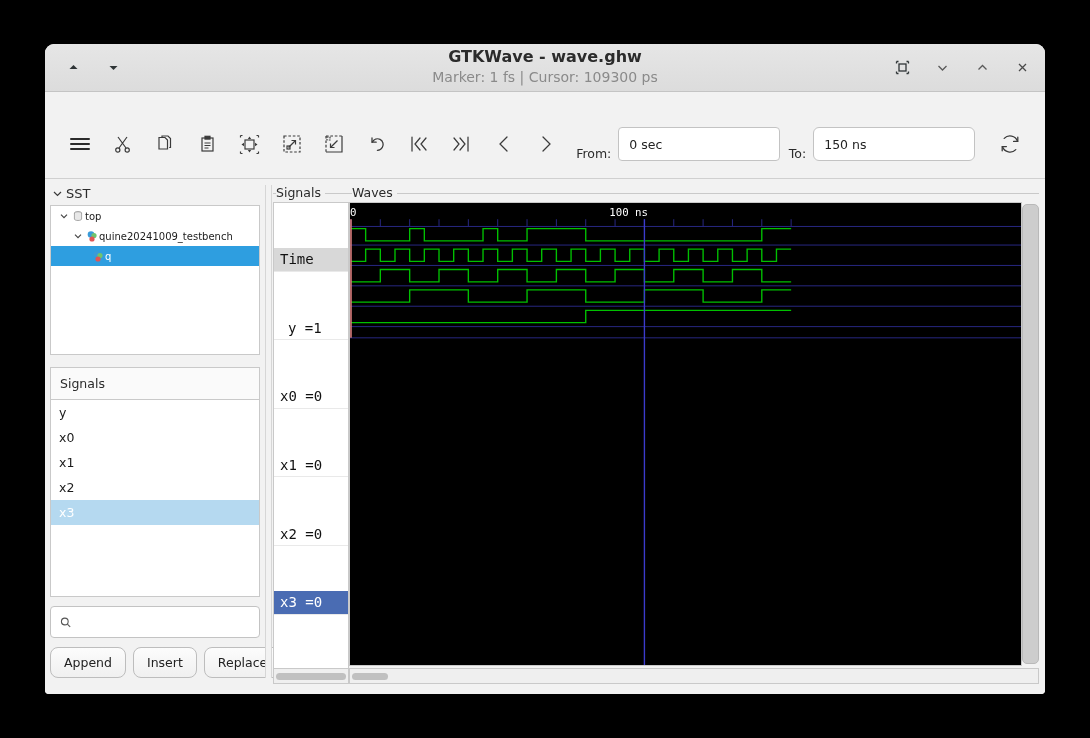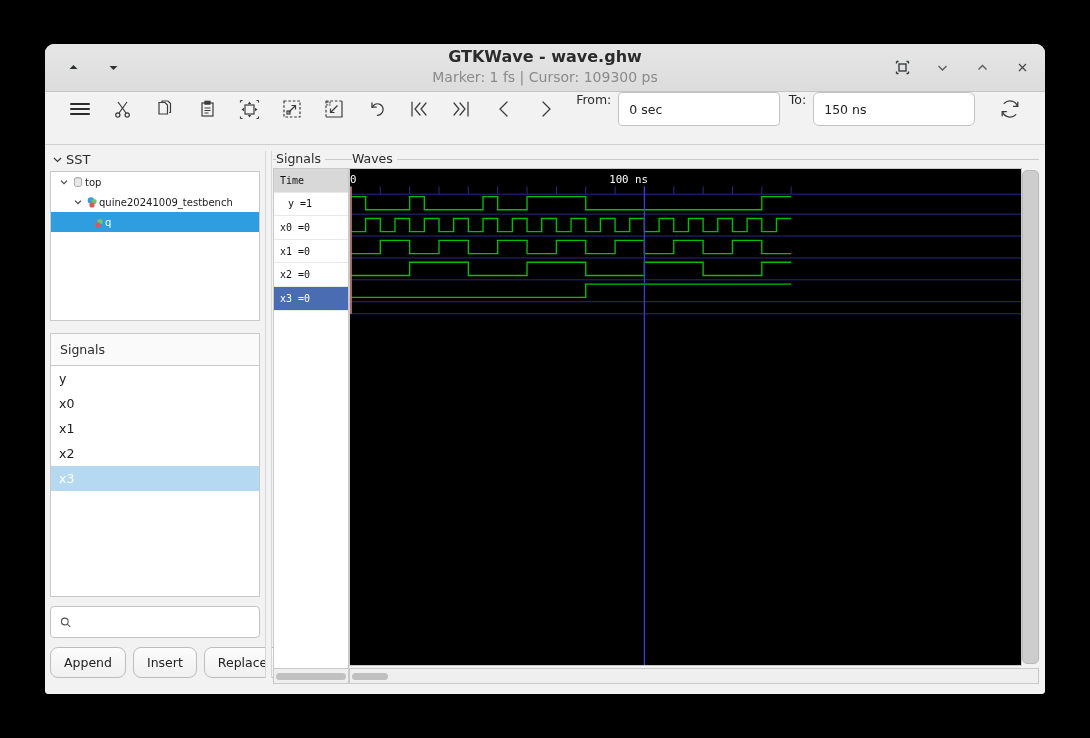--- a/index.html
+++ b/index.html
@@ -15,21 +15,21 @@
   .tb-left{display:flex;align-items:center;gap:22px;padding-left:19px;}
   .tb-right{position:absolute;right:14px;top:0;height:47px;display:flex;align-items:center;gap:22px;}
   .tb-icon{width:18px;height:18px;display:flex;align-items:center;justify-content:center;
     color:#2e3436;cursor:pointer;}
   .tb-center{position:absolute;left:0;right:0;text-align:center;pointer-events:none;}
   .tb-title{font-size:16px;font-weight:bold;color:#2b2b2b;line-height:1.25;}
   .tb-sub{font-size:14px;color:#8a8a8a;line-height:1.5;}
 
   
   .toolbar{height:52px;background:#f2f2f2;border-bottom:1px solid #d0d0d0;display:flex;
-    align-items:flex-start;padding:0 14px;gap:0;flex:none;}
+    align-items:flex-end;padding:17px 14px;gap:0;flex:none;}
   .tool{width:44px;height:34px;display:flex;align-items:center;justify-content:center;
     color:#3b3b3b;cursor:pointer;}
   .tool svg{display:block;}
   .fld-label{font-size:12.5px;color:#2b2b2b;margin:0 7px 0 9px;}
   .fld{height:32px;background:#fff;border:1px solid #c3c3c3;border-radius:4px;
     display:flex;align-items:center;padding:0 10px;font-size:12.5px;color:#222;}
   .fld.from{width:145px;}
   .fld.to{width:145px;border-radius:6px;}
 
   
@@ -62,22 +62,22 @@
   .vsep{width:5px;background:#f2f2f2;border-left:1px solid #d6d6d6;border-right:1px solid #d6d6d6;
     margin:6px 1px;flex:none;cursor:col-resize;}
 
   
   .namescol{width:76px;display:flex;flex-direction:column;flex:none;padding-top:6px;}
   .pane-title{font-size:12.5px;color:#2b2b2b;height:17px;padding-left:3px;position:relative;}
   .pane-title span{background:#f2f2f2;padding-right:4px;position:relative;z-index:1;}
   .pane-title::after{content:"";position:absolute;left:0;right:0;top:8px;border-top:1px solid #c9c9c9;}
   .names{background:#fff;border:1px solid #c9c9c9;border-bottom:none;flex:1;min-height:0;overflow:hidden;}
   .nrow{height:22.6px;display:flex;align-items:center;justify-content:flex-start;
-    font-family:"DejaVu Sans Mono","Liberation Mono",monospace;font-size:10px;color:#111;
-    padding-left:6px;border-bottom:1px solid #e9e9e9;cursor:pointer;}
+    font-family:"DejaVu Sans Mono","Liberation Mono",monospace;font-size:14px;color:#111;
+    padding-left:6px;border-bottom:1px solid #e9e9e9;cursor:pointer;margin-top:45px;}
   .nrow.time{background:#d8d8d8;}
   .nrow.sel{background:#4a6cb3;color:#fff;}
   .nrow.indent{padding-left:14px;}
   .hscroll-s{height:14px;background:#efefef;border:1px solid #c9c9c9;display:flex;align-items:center;
     padding:0 2px;}
   .hscroll-s .thumb{height:7px;background:#c0c0c0;border-radius:4px;width:72px;}
 
   
   .wavecol{flex:1;display:flex;flex-direction:column;min-width:0;padding-top:6px;padding-right:6px;}
   .wavewrap{flex:1;display:flex;min-height:0;}

